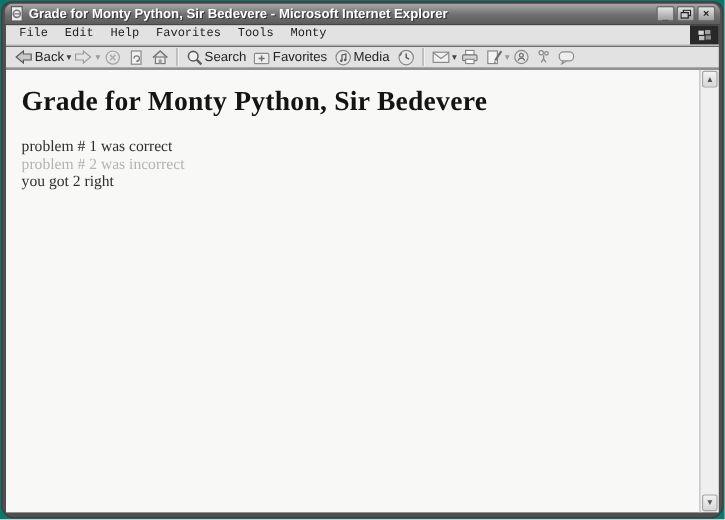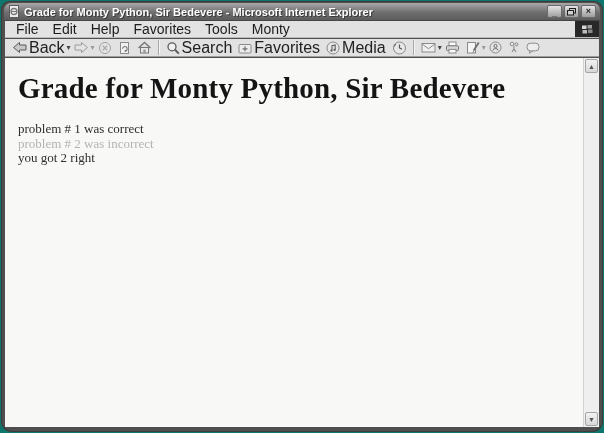--- a/index.html
+++ b/index.html
@@ -14,38 +14,38 @@
     white-space:nowrap;overflow:hidden;line-height:18px;}
   .winbtns{display:flex;gap:2px;align-items:center;}
   .wbtn{width:15px;height:13px;border:1px solid #6a6a6a;border-radius:2px;box-sizing:border-box;
     background:linear-gradient(#e4e4e4,#9d9d9d);display:flex;align-items:center;justify-content:center;
     font-size:9px;font-weight:bold;color:#1f1f1f;padding:0;line-height:1;}
   .wbtn.min span{position:relative;top:2px;}
 
   
   .menubar{position:absolute;top:20px;left:4px;right:4px;height:17px;background:#e2e2e2;
     border-bottom:1px solid #bcbcbc;display:flex;align-items:center;padding-left:4px;box-sizing:border-box;}
-  .menu-item{font-size:14px;color:#1c1c1c;padding:1px 7px 2px 7px;cursor:default;}
+  .menu-item{font-size:10px;color:#1c1c1c;padding:1px 7px 2px 7px;cursor:default;font-family:Liberation Mono, monospace;}
   .ie-logo{position:absolute;right:0;top:0;width:24px;height:16px;background:#282828;
     display:flex;align-items:center;justify-content:center;}
 
   
   .toolbar{position:absolute;top:38px;left:4px;right:4px;height:18px;background:#e2e2e2;
     border-bottom:1px solid #9c9c9c;display:flex;align-items:center;padding:0 4px;box-sizing:border-box;}
   .tbtn{display:flex;align-items:center;gap:2px;padding:1px 3px;border-radius:2px;}
-  .tbtn .lbl{font-size:16px;color:#222;}
+  .tbtn .lbl{font-size:11px;color:#222;}
   .drop{font-size:8px;color:#444;margin-left:-1px;}
   .drop.dim{color:#9a9a9a;}
   .tsep{width:0;height:15px;border-left:1px solid #a8a8a8;border-right:1px solid #f4f4f4;margin:0 3px;}
   .ticon{display:block;}
 
   
   .content{position:absolute;top:57px;left:4px;right:20px;bottom:5px;background:#f8f8f7;overflow:hidden;}
   .page-heading{margin:14px 0 0 13px;font-family:"Liberation Serif",serif;font-weight:bold;
-    font-size:29px;color:#141414;letter-spacing:0.2px;}
+    font-size:23px;color:#141414;letter-spacing:0.2px;}
   .page-lines{margin:17px 0 0 13px;font-family:"Liberation Serif",serif;font-size:13px;
     line-height:14.5px;color:#2f2f2f;}
   .page-lines .muted{color:#b4b4b4;}
 
   
   .scrollbar{position:absolute;top:57px;right:4px;width:16px;bottom:5px;background:#efefef;
     border-left:1px solid #d2d2d2;box-sizing:border-box;}
   .sbtn{position:absolute;left:1px;right:1px;height:14px;background:linear-gradient(#f2f2f2,#d8d8d8);
     border:1px solid #a5a5a5;border-radius:2px;box-sizing:border-box;display:flex;align-items:center;
     justify-content:center;font-size:7px;color:#555;line-height:1;}

